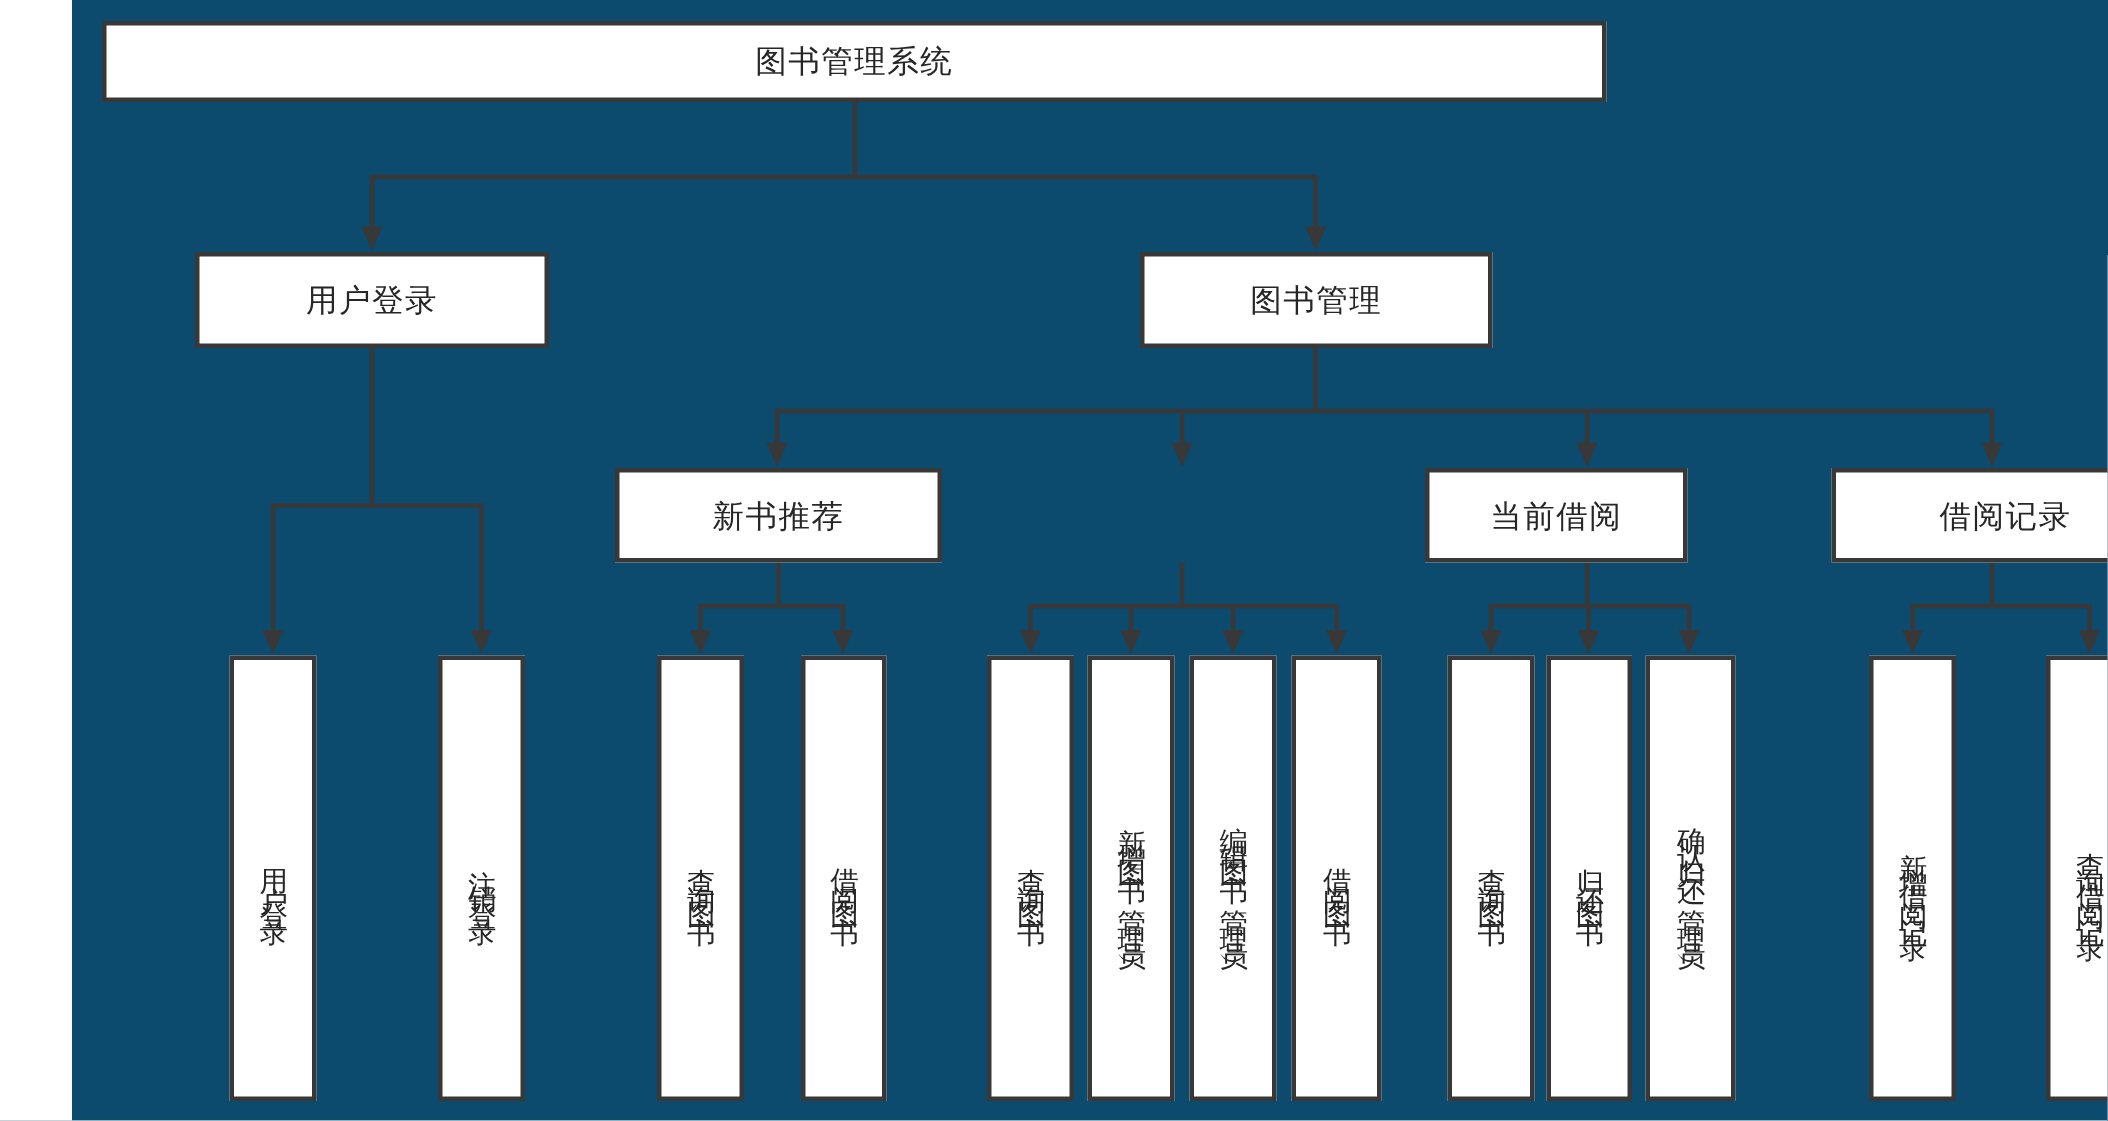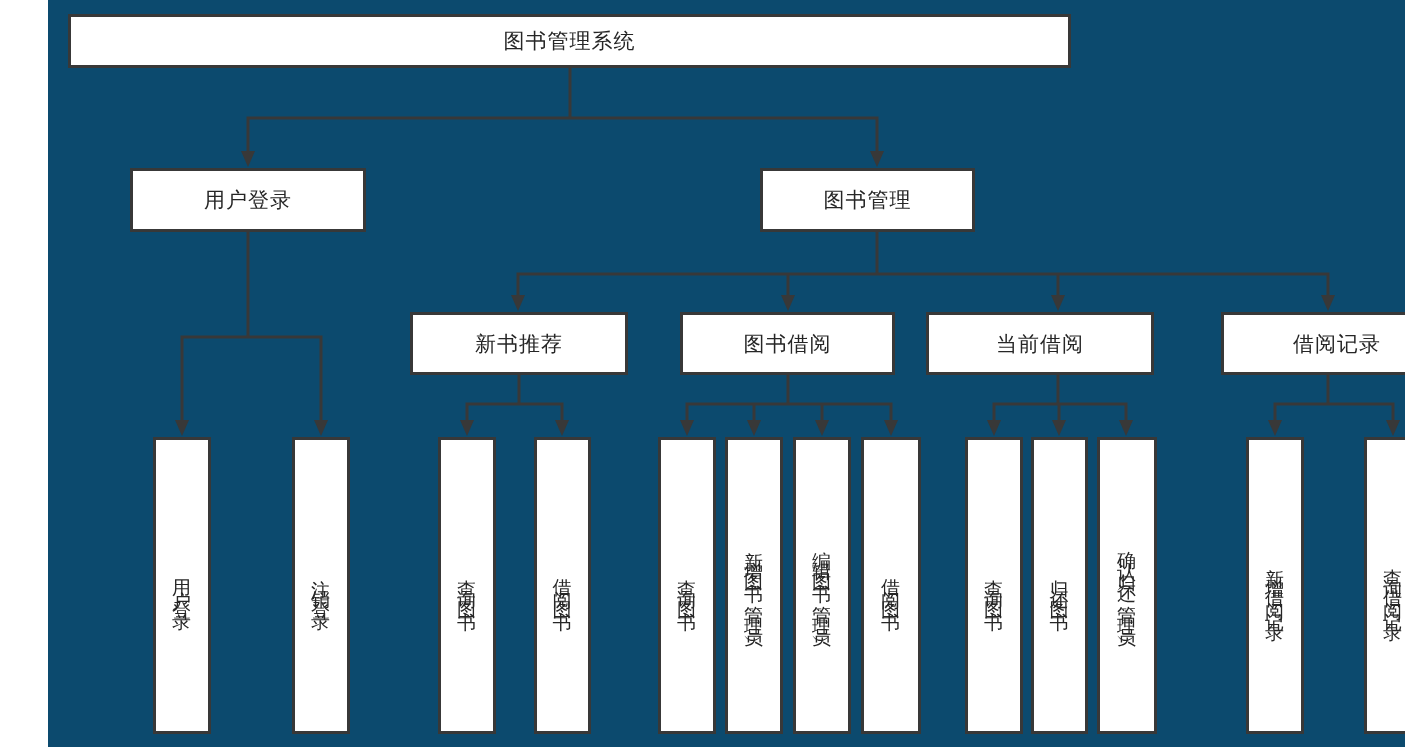--- a/index.html
+++ b/index.html
@@ -85,31 +85,28 @@
     </g>
   </svg>
 
   <div class="box root-box">
     <span class="hlabel">图书管理系统</span>
   </div>
 
   <div class="box lvl2" style="left:82px;width:236px;">
     <span class="hlabel">用户登录</span>
   </div>
-  <div class="box lvl2" style="left:712px;width:215px;">
+  <div class="box lvl2" style="left:712px;width:235px;">
     <span class="hlabel">图书管理</span>
   </div>
 
   <div class="box lvl3" style="left:362px;width:218px;text-align:center;">
     <span class="hlabel">新书推荐</span>
   </div>
-  <div class="box lvl3" style="left:632px;width:215px;">
-    <span class="hlabel">图书借阅</span>
-  </div>
-  <div class="box lvl3" style="left:878px;width:228px;">
+  <div class="box lvl3" style="left:902px;width:175px;">
     <span class="hlabel">当前借阅</span>
   </div>
   <div class="box lvl3" style="left:1173px;width:232px;">
     <span class="hlabel">借阅记录</span>
   </div>
 
   <div class="box leaf" style="left:105px;width:58px;">
     <span class="vtext">用户登录</span>
   </div>
   <div class="box leaf" style="left:244px;width:58px;">

